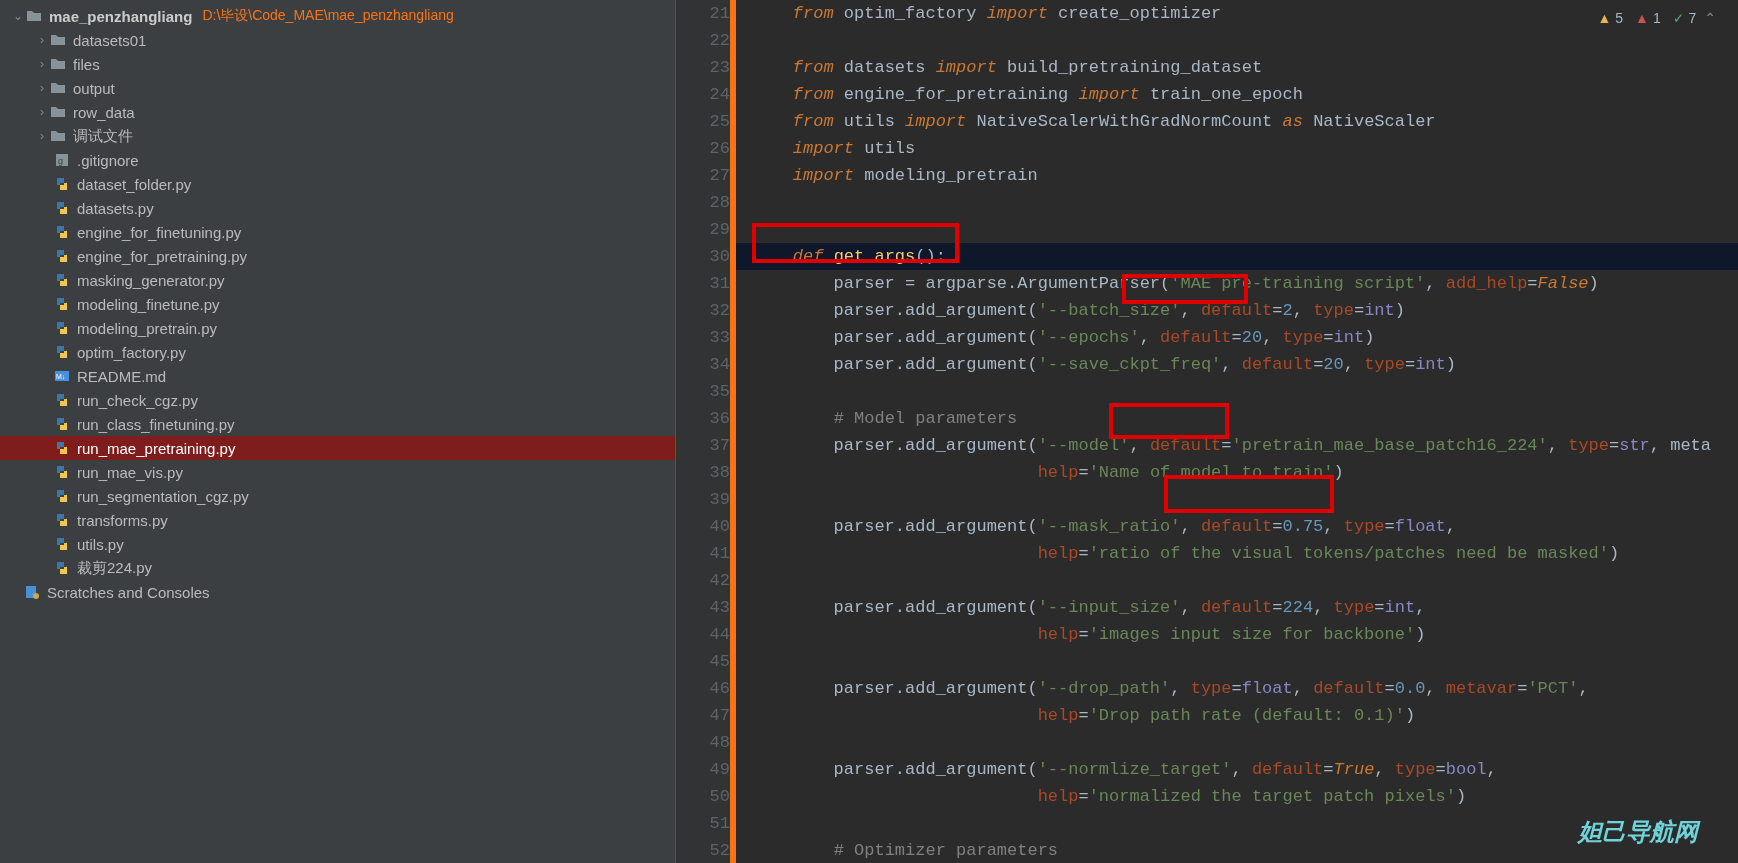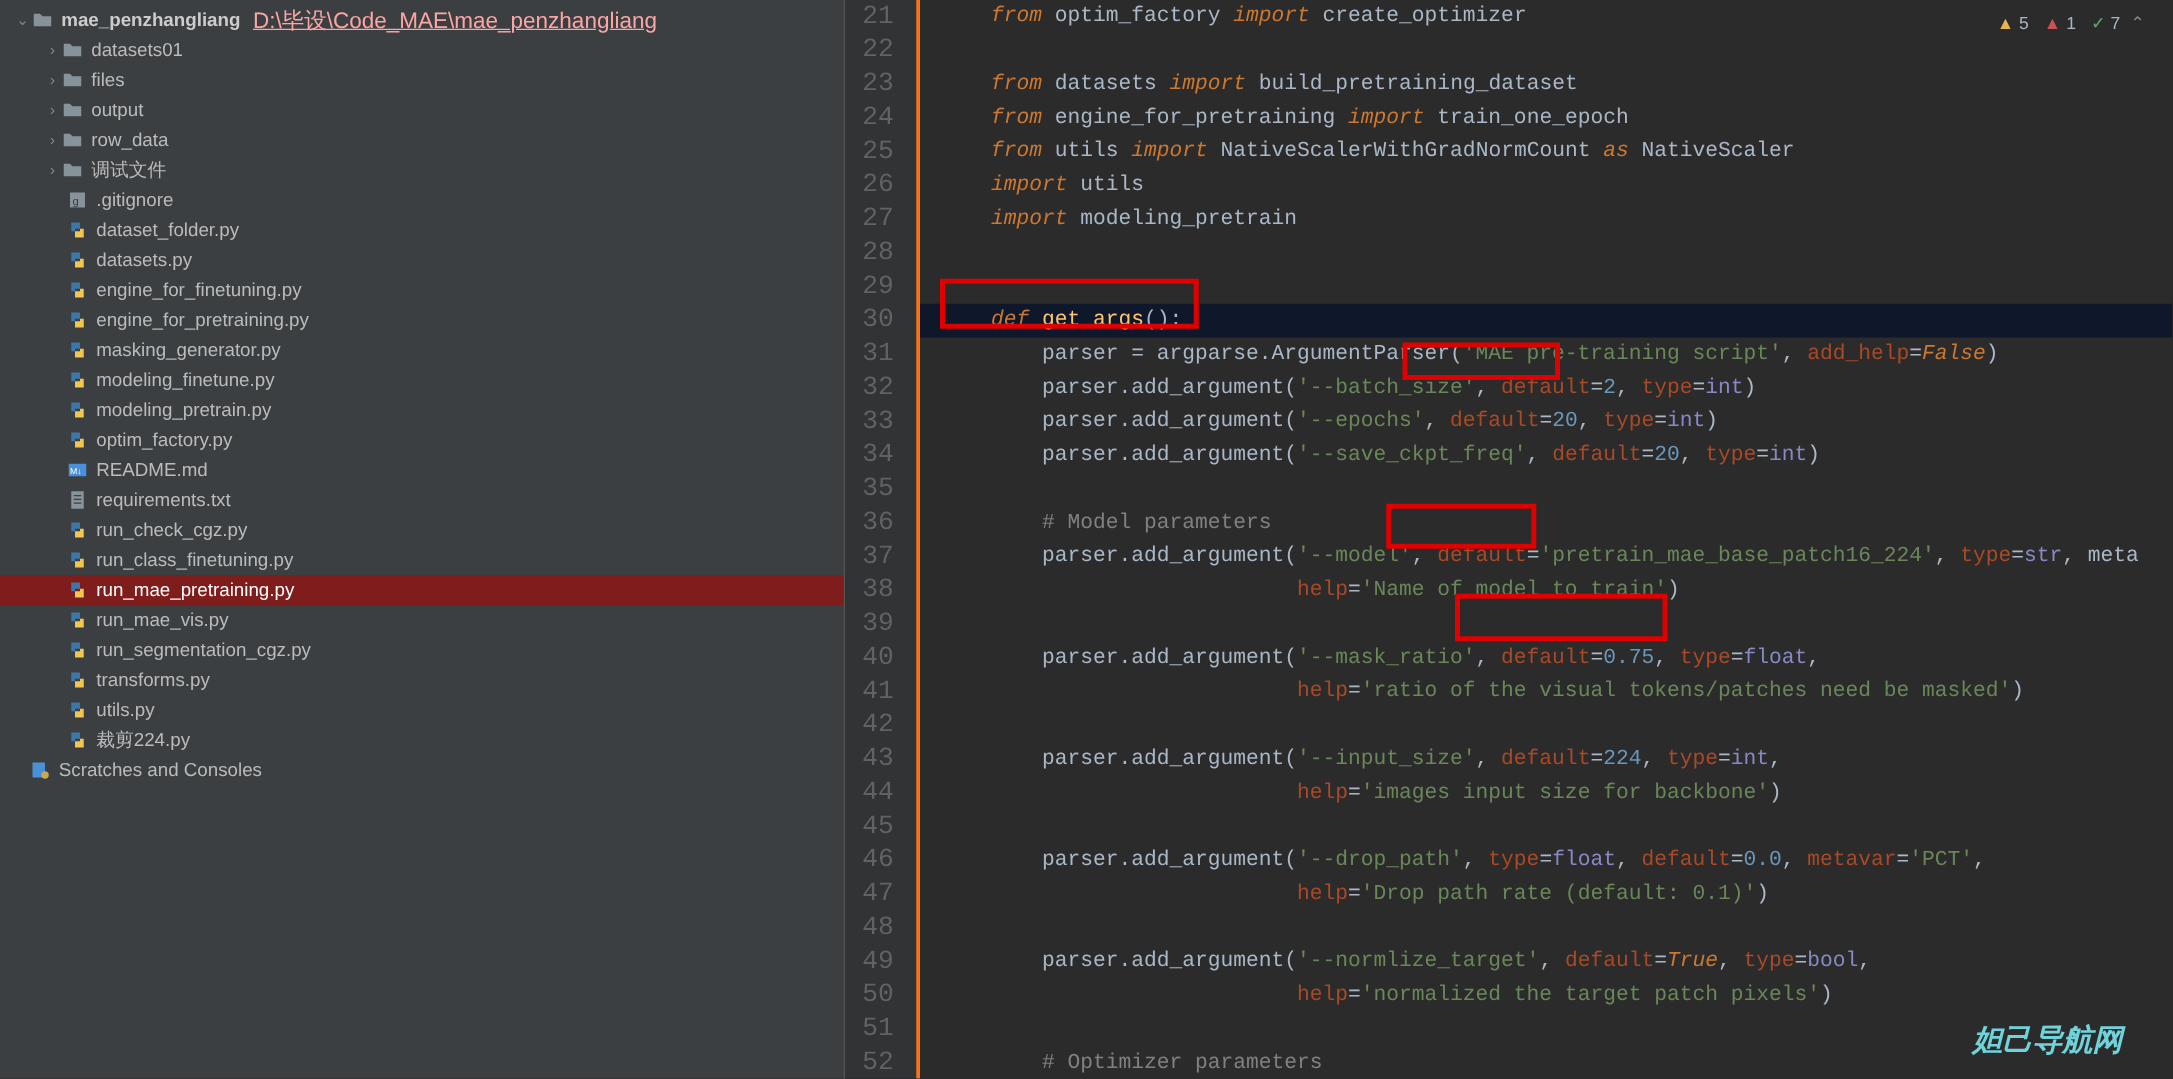--- a/index.html
+++ b/index.html
@@ -20,31 +20,31 @@
 }
 .tree { user-select: none; }
 .tree-item { display: flex; align-items: center; height: 24px; font-size: 15px; color: #bbbbbb; white-space: nowrap; }
 .tree-item.selected { background: #7f1d1d; color: #ffffff; }
 .chev { width: 16px; text-align: center; color: #888; font-size: 12px; display: inline-block; }
 .chev.open::before { content: '⌄'; }
 .chev.closed::before { content: '›'; }
 .ficon { width: 18px; display: inline-flex; align-items: center; margin-right: 5px; }
 .ficon svg { width: 16px; height: 16px; }
 .proj-name { font-weight: bold; color: #cccccc; }
-.proj-path { color: #fca5a5; margin-left: 10px; font-size: 18px; text-decoration: underline; }
+.proj-path { color: #f97316; margin-left: 10px; font-size: 14px; }
 .pad0 { padding-left: 10px; }
 .pad1 { padding-left: 34px; }
 .pad2 { padding-left: 54px; }
 .editor { flex: 1; background: #2b2b2b; position: relative; overflow: hidden; }
 .status-top { position: absolute; top: 10px; right: 22px; display: flex; gap: 12px; font-size: 14px; z-index: 10; }
 .status-item { display: flex; align-items: center; gap: 4px; }
 .tri-yellow { color: #e8b450; }
 .tri-red { color: #c75450; }
 .chk-green { color: #59a869; }
-.gutter { position: absolute; left: 0; top: 0; width: 60px; text-align: right; color: #606366; font-family: "Consolas","Courier New",monospace; font-size: 21px; line-height: 27px; background: #313335; border-right: 3px solid #f97316; height: 100%; padding-right: 18px; }
+.gutter { position: absolute; left: 0; top: 0; width: 60px; text-align: right; color: #606366; font-family: "Consolas","Courier New",monospace; font-size: 17px; line-height: 27px; background: #313335; border-right: 6px solid #f97316; height: 100%; }
 .code { position: absolute; left: 60px; top: 0; right: 0; height: 100%; font-family: "Consolas","Courier New",monospace; font-size: 17px; line-height: 27px; white-space: pre; color: #a9b7c6; }
 .code-line { height: 27px; padding-left: 16px; position: relative; }
 .code-line.hl { background: #0f172a; }
 .kw { color: #cc7832; font-style: italic; }
 .fn { color: #ffc66d; }
 .str { color: #6a8759; }
 .num { color: #6897bb; }
 .cmt { color: #808080; }
 .param { color: #aa4926; }
 .builtin { color: #8888c6; }
@@ -204,31 +204,20 @@
             <span>optim_factory.py</span>
           </div>
           <div class="tree-item pad2">
             <span class="ficon">
               <svg viewBox="0 0 16 16">
                 <rect x="1" y="3" width="14" height="10" fill="#4a90d9"></rect>
                 <text x="2" y="11" font-size="7" fill="#fff">M↓</text>
               </svg>
             </span>
             <span>README.md</span>
-          </div>
-          <div class="tree-item pad2">
-            <span class="ficon">
-              <svg viewBox="0 0 16 16">
-                <rect x="3" y="1" width="10" height="14" fill="#87939a"></rect>
-                <rect x="5" y="4" width="6" height="1" fill="#3c3f41"></rect>
-                <rect x="5" y="7" width="6" height="1" fill="#3c3f41"></rect>
-                <rect x="5" y="10" width="6" height="1" fill="#3c3f41"></rect>
-              </svg>
-            </span>
-            <span>requirements.txt</span>
           </div>
           <div class="tree-item pad2">
             <span class="ficon">
               <svg viewBox="0 0 16 16">
                 <rect width="16" height="16" fill="none"></rect>
                 <path fill="#3b78a8" d="M3 2h7v5H6v2H3z"></path>
                 <path fill="#f0c651" d="M13 14H6V9h4V7h3z"></path>
               </svg>
             </span>
             <span>run_check_cgz.py</span>

